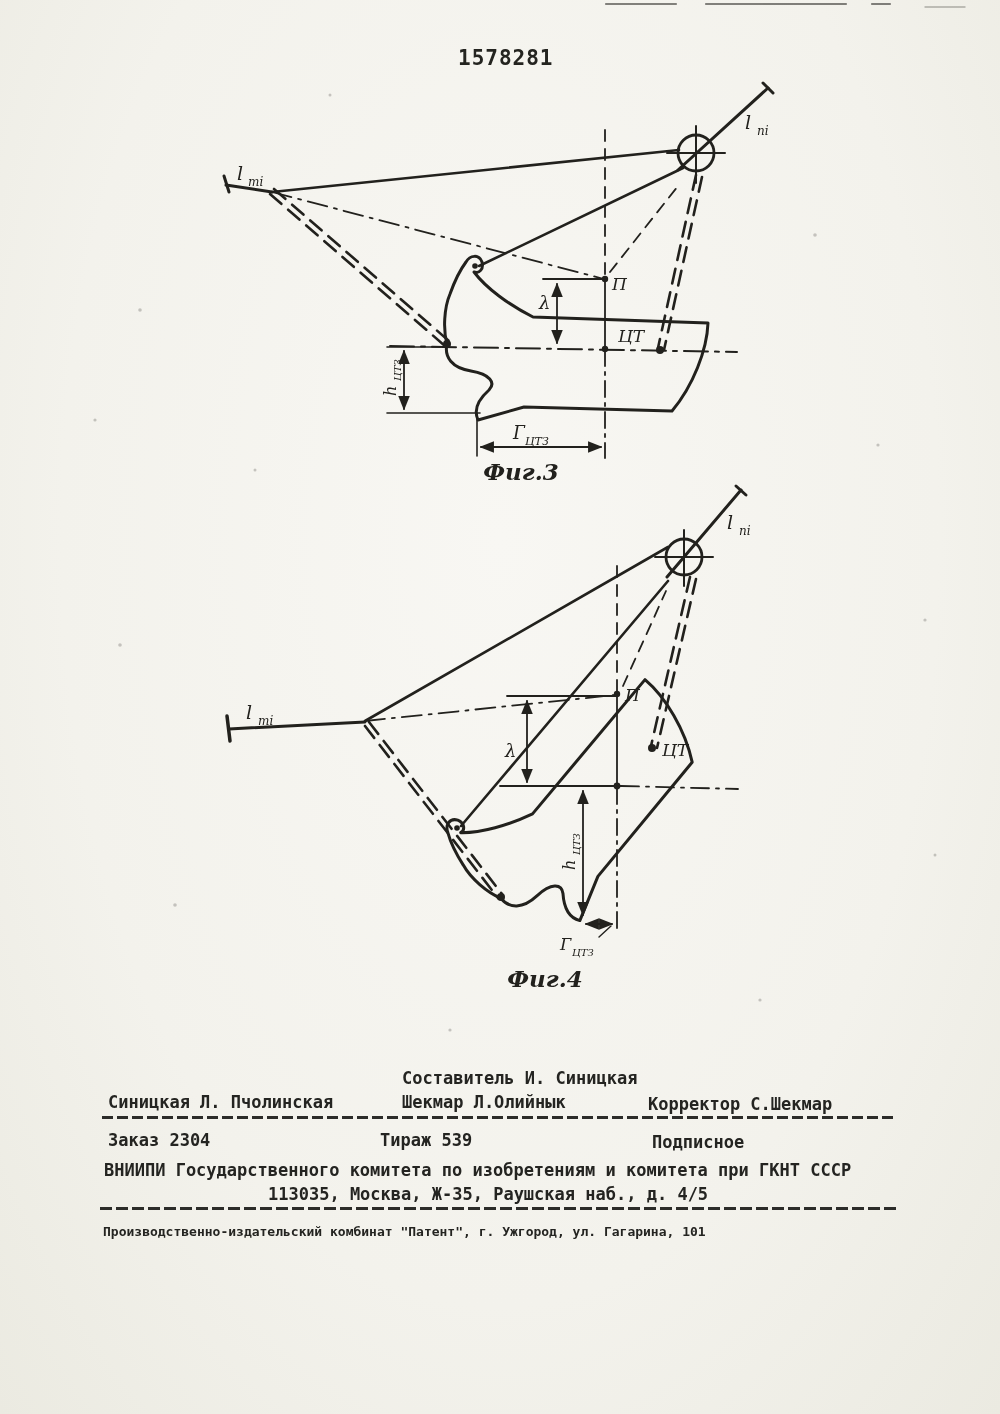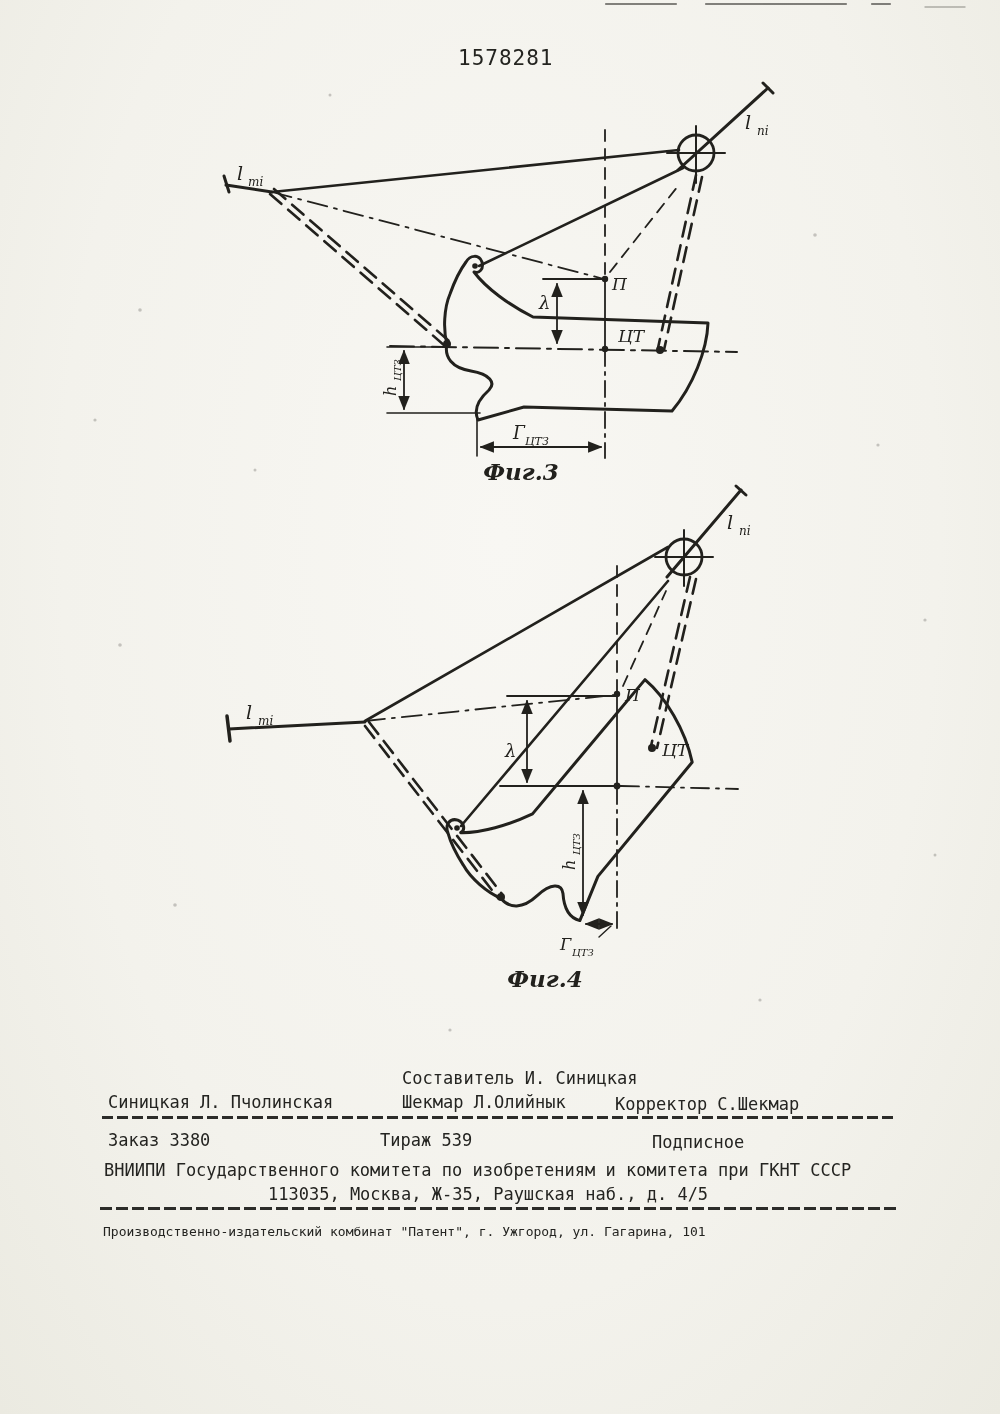--- a/index.html
+++ b/index.html
@@ -7,29 +7,29 @@
     width:1000px;height:1414px;position:relative;
     background:#f2f1ea;
     font-family:"DejaVu Sans Mono",monospace;
   }
   .page{
     position:absolute;inset:0;overflow:hidden;
     background:radial-gradient(ellipse at 50% 38%, #f8f7f3 0%, #f3f2ec 62%, #ebeae1 100%);
   }
   .patent-number{
     position:absolute;left:458px;top:46px;width:110px;
-    font-size:21px;font-weight:normal;color:#242420;letter-spacing:1px;
+    font-size:21px;font-weight:bold;color:#242420;letter-spacing:1px;
   }
   svg{position:absolute;left:0;top:0}
   .ink{stroke:#22211d;fill:none;stroke-linecap:round;stroke-linejoin:round}
   .fillink{fill:#22211d;stroke:none}
   text{fill:#22211d}
   .lbl{font-family:"DejaVu Serif",serif;font-style:italic}
   .cap{font-family:"DejaVu Serif",serif;font-style:italic;font-weight:bold;font-size:23px}
-  .foot-text{position:absolute;color:#242421;font-weight:normal;font-size:17px;white-space:pre}
+  .foot-text{position:absolute;color:#242421;font-weight:bold;font-size:17px;white-space:pre}
   .foot-small{font-size:13px}
   .sep{position:absolute;height:3px;
     background:repeating-linear-gradient(90deg,#2c2c29 0 11px,rgba(0,0,0,0) 11px 15px)}
   .sep2{height:2.5px;
     background:repeating-linear-gradient(90deg,#2c2c29 0 12px,rgba(0,0,0,0) 12px 16px)}
 </style>
 </head>
 <body>
 
 <div class="page">
@@ -201,25 +201,25 @@
       <text class="lbl" x="572" y="956" font-size="10">ЦТЗ</text>
 
       <text class="cap" x="545" y="987" text-anchor="middle">Фиг.4</text>
     </g>
   </svg>
 
   <div>
     <div class="foot-text" style="left:402px;top:1068px">Составитель И. Синицкая</div>
     <div class="foot-text" style="left:108px;top:1092px">Синицкая Л. Пчолинская</div>
     <div class="foot-text" style="left:402px;top:1092px">Шекмар Л.Олийнык</div>
-    <div class="foot-text" style="left:615px;top:1094px">Корректор С.Шекмар</div>
+    <div class="foot-text" style="left:648px;top:1094px">Корректор С.Шекмар</div>
 
     <div class="sep" style="left:102px;top:1116px;width:792px"></div>
 
-    <div class="foot-text" style="left:108px;top:1130px">Заказ 3380</div>
+    <div class="foot-text" style="left:108px;top:1130px">Заказ 2304</div>
     <div class="foot-text" style="left:380px;top:1130px">Тираж 539</div>
     <div class="foot-text" style="left:652px;top:1132px">Подписное</div>
 
     <div class="foot-text" style="left:104px;top:1160px">ВНИИПИ Государственного комитета по изобретениям и комитета при ГКНТ СССР</div>
     <div class="foot-text" style="left:268px;top:1184px">113035, Москва, Ж-35, Раушская наб., д. 4/5</div>
 
     <div class="sep sep2" style="left:100px;top:1207px;width:797px"></div>
 
     <div class="foot-text foot-small" style="left:103px;top:1224px">Производственно-издательский комбинат "Патент", г. Ужгород, ул. Гагарина, 101</div>
   </div>

